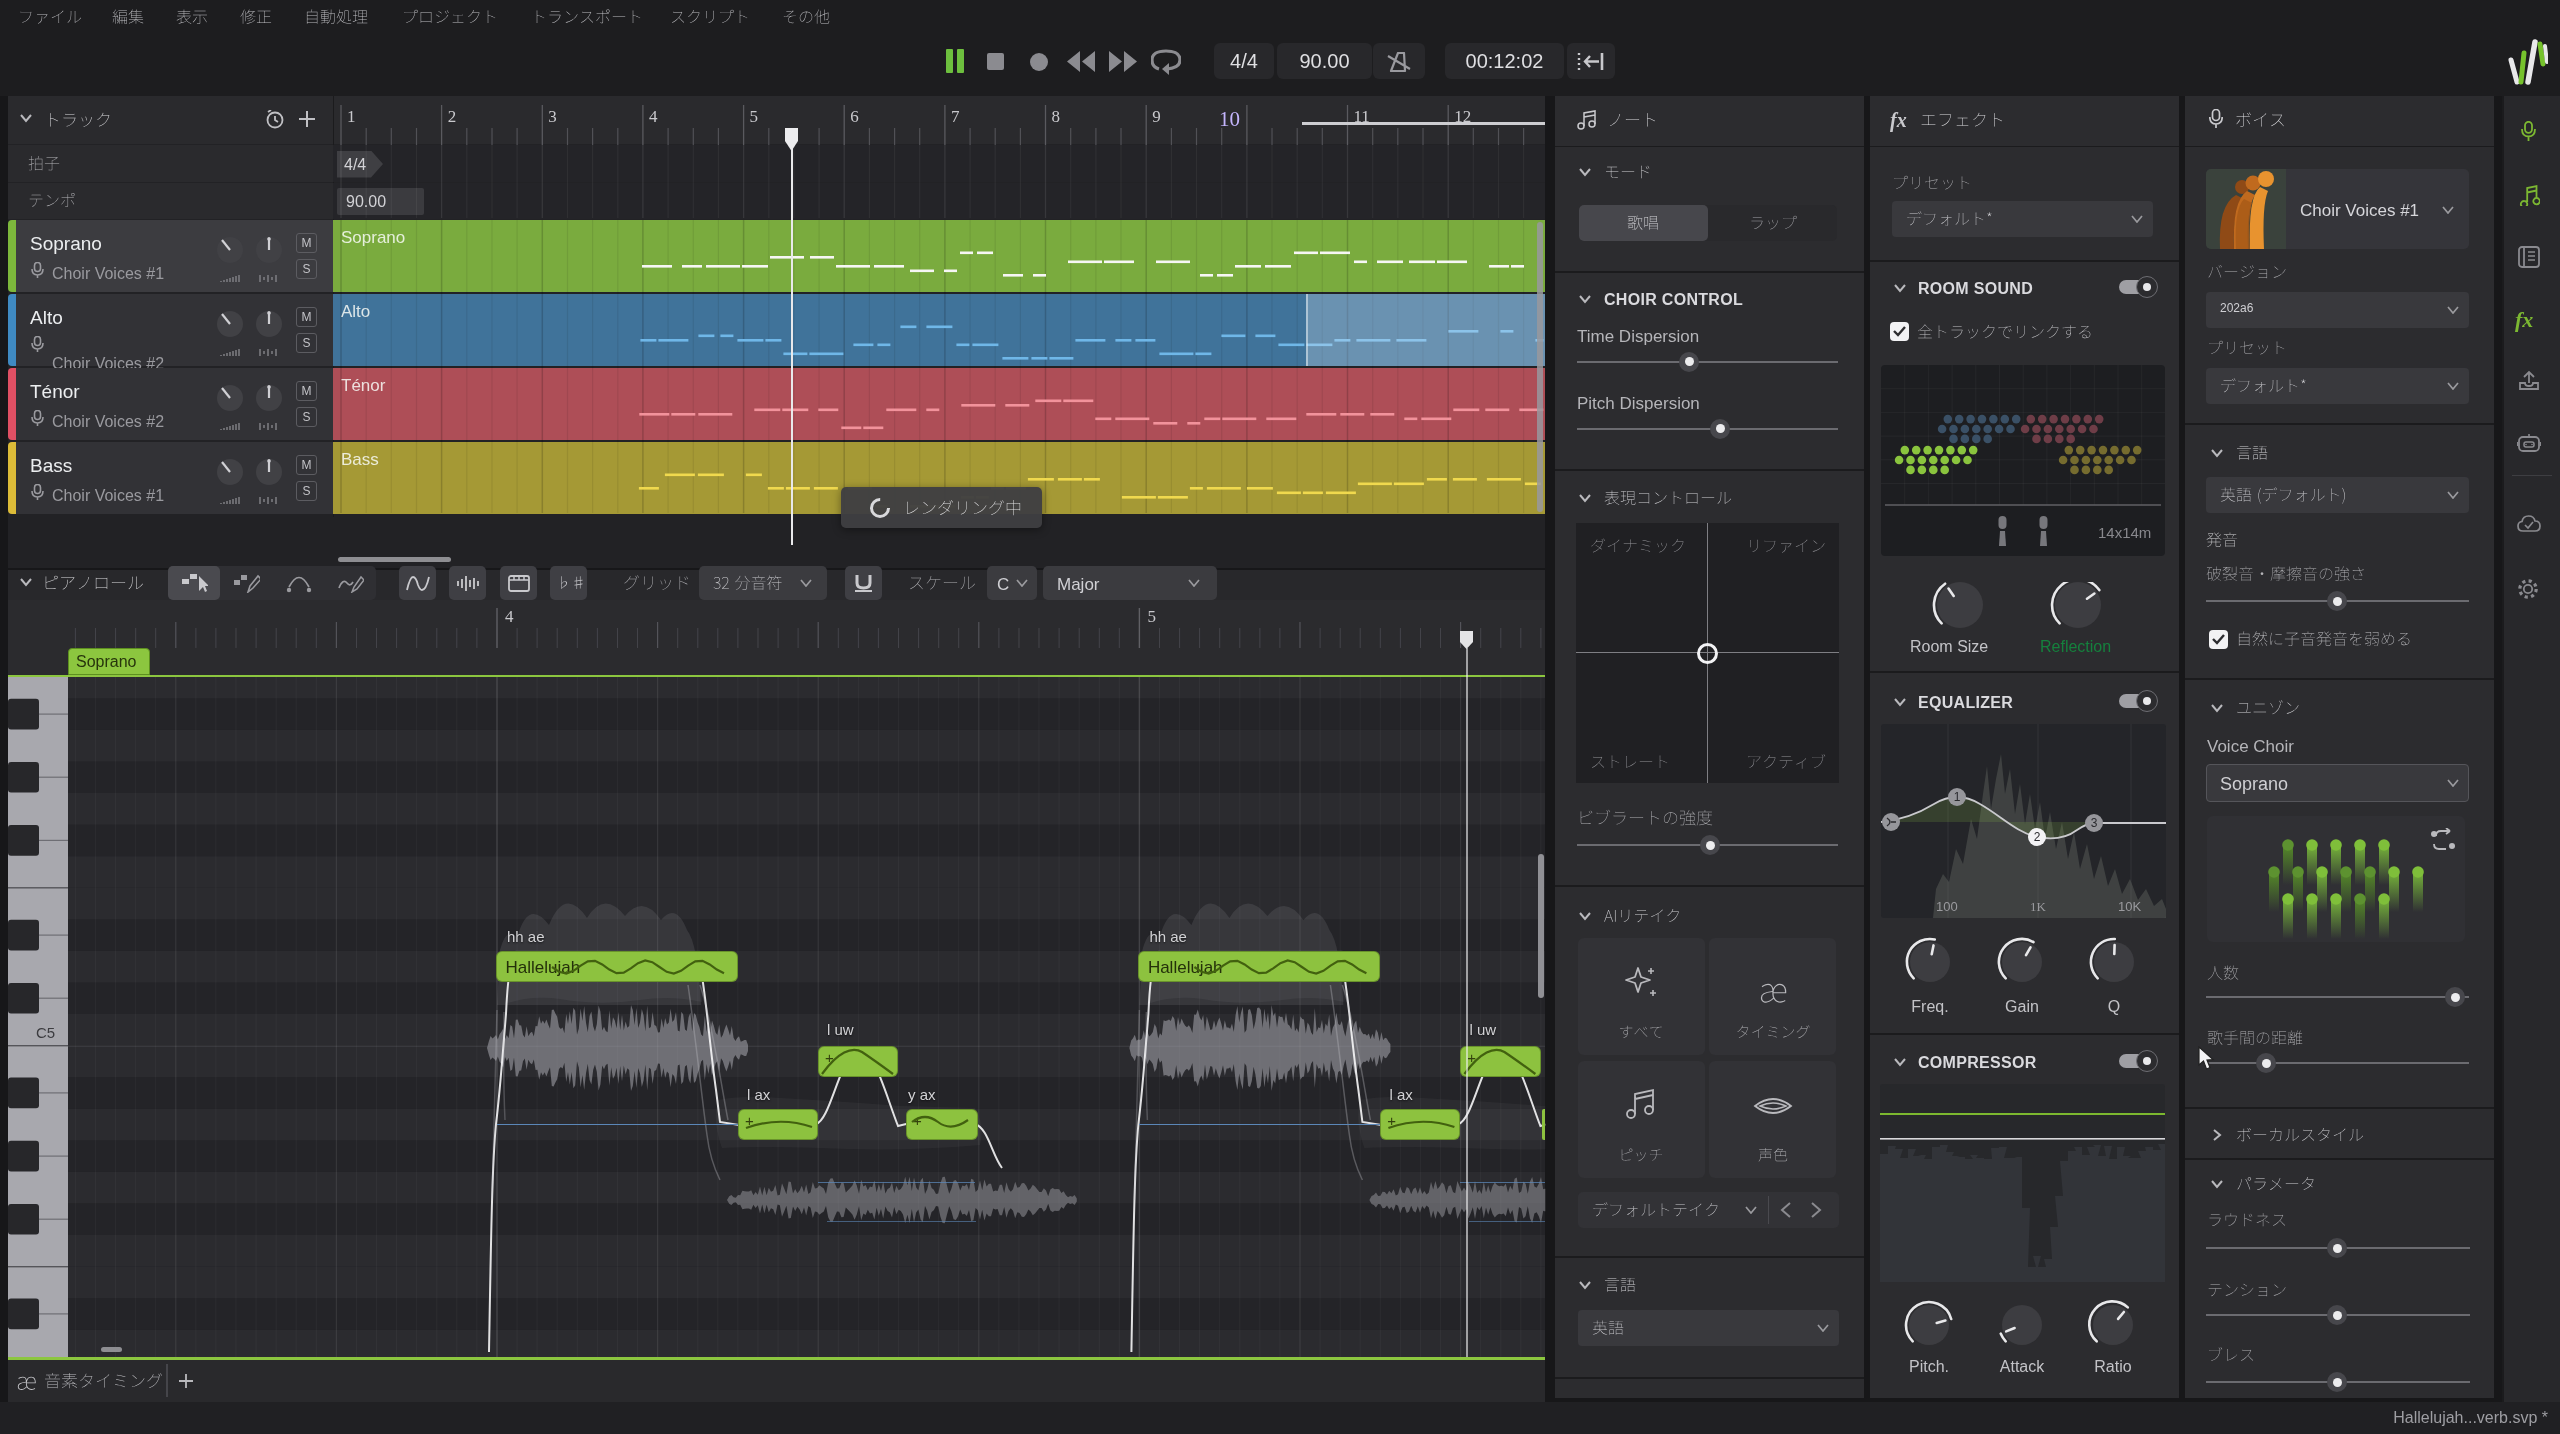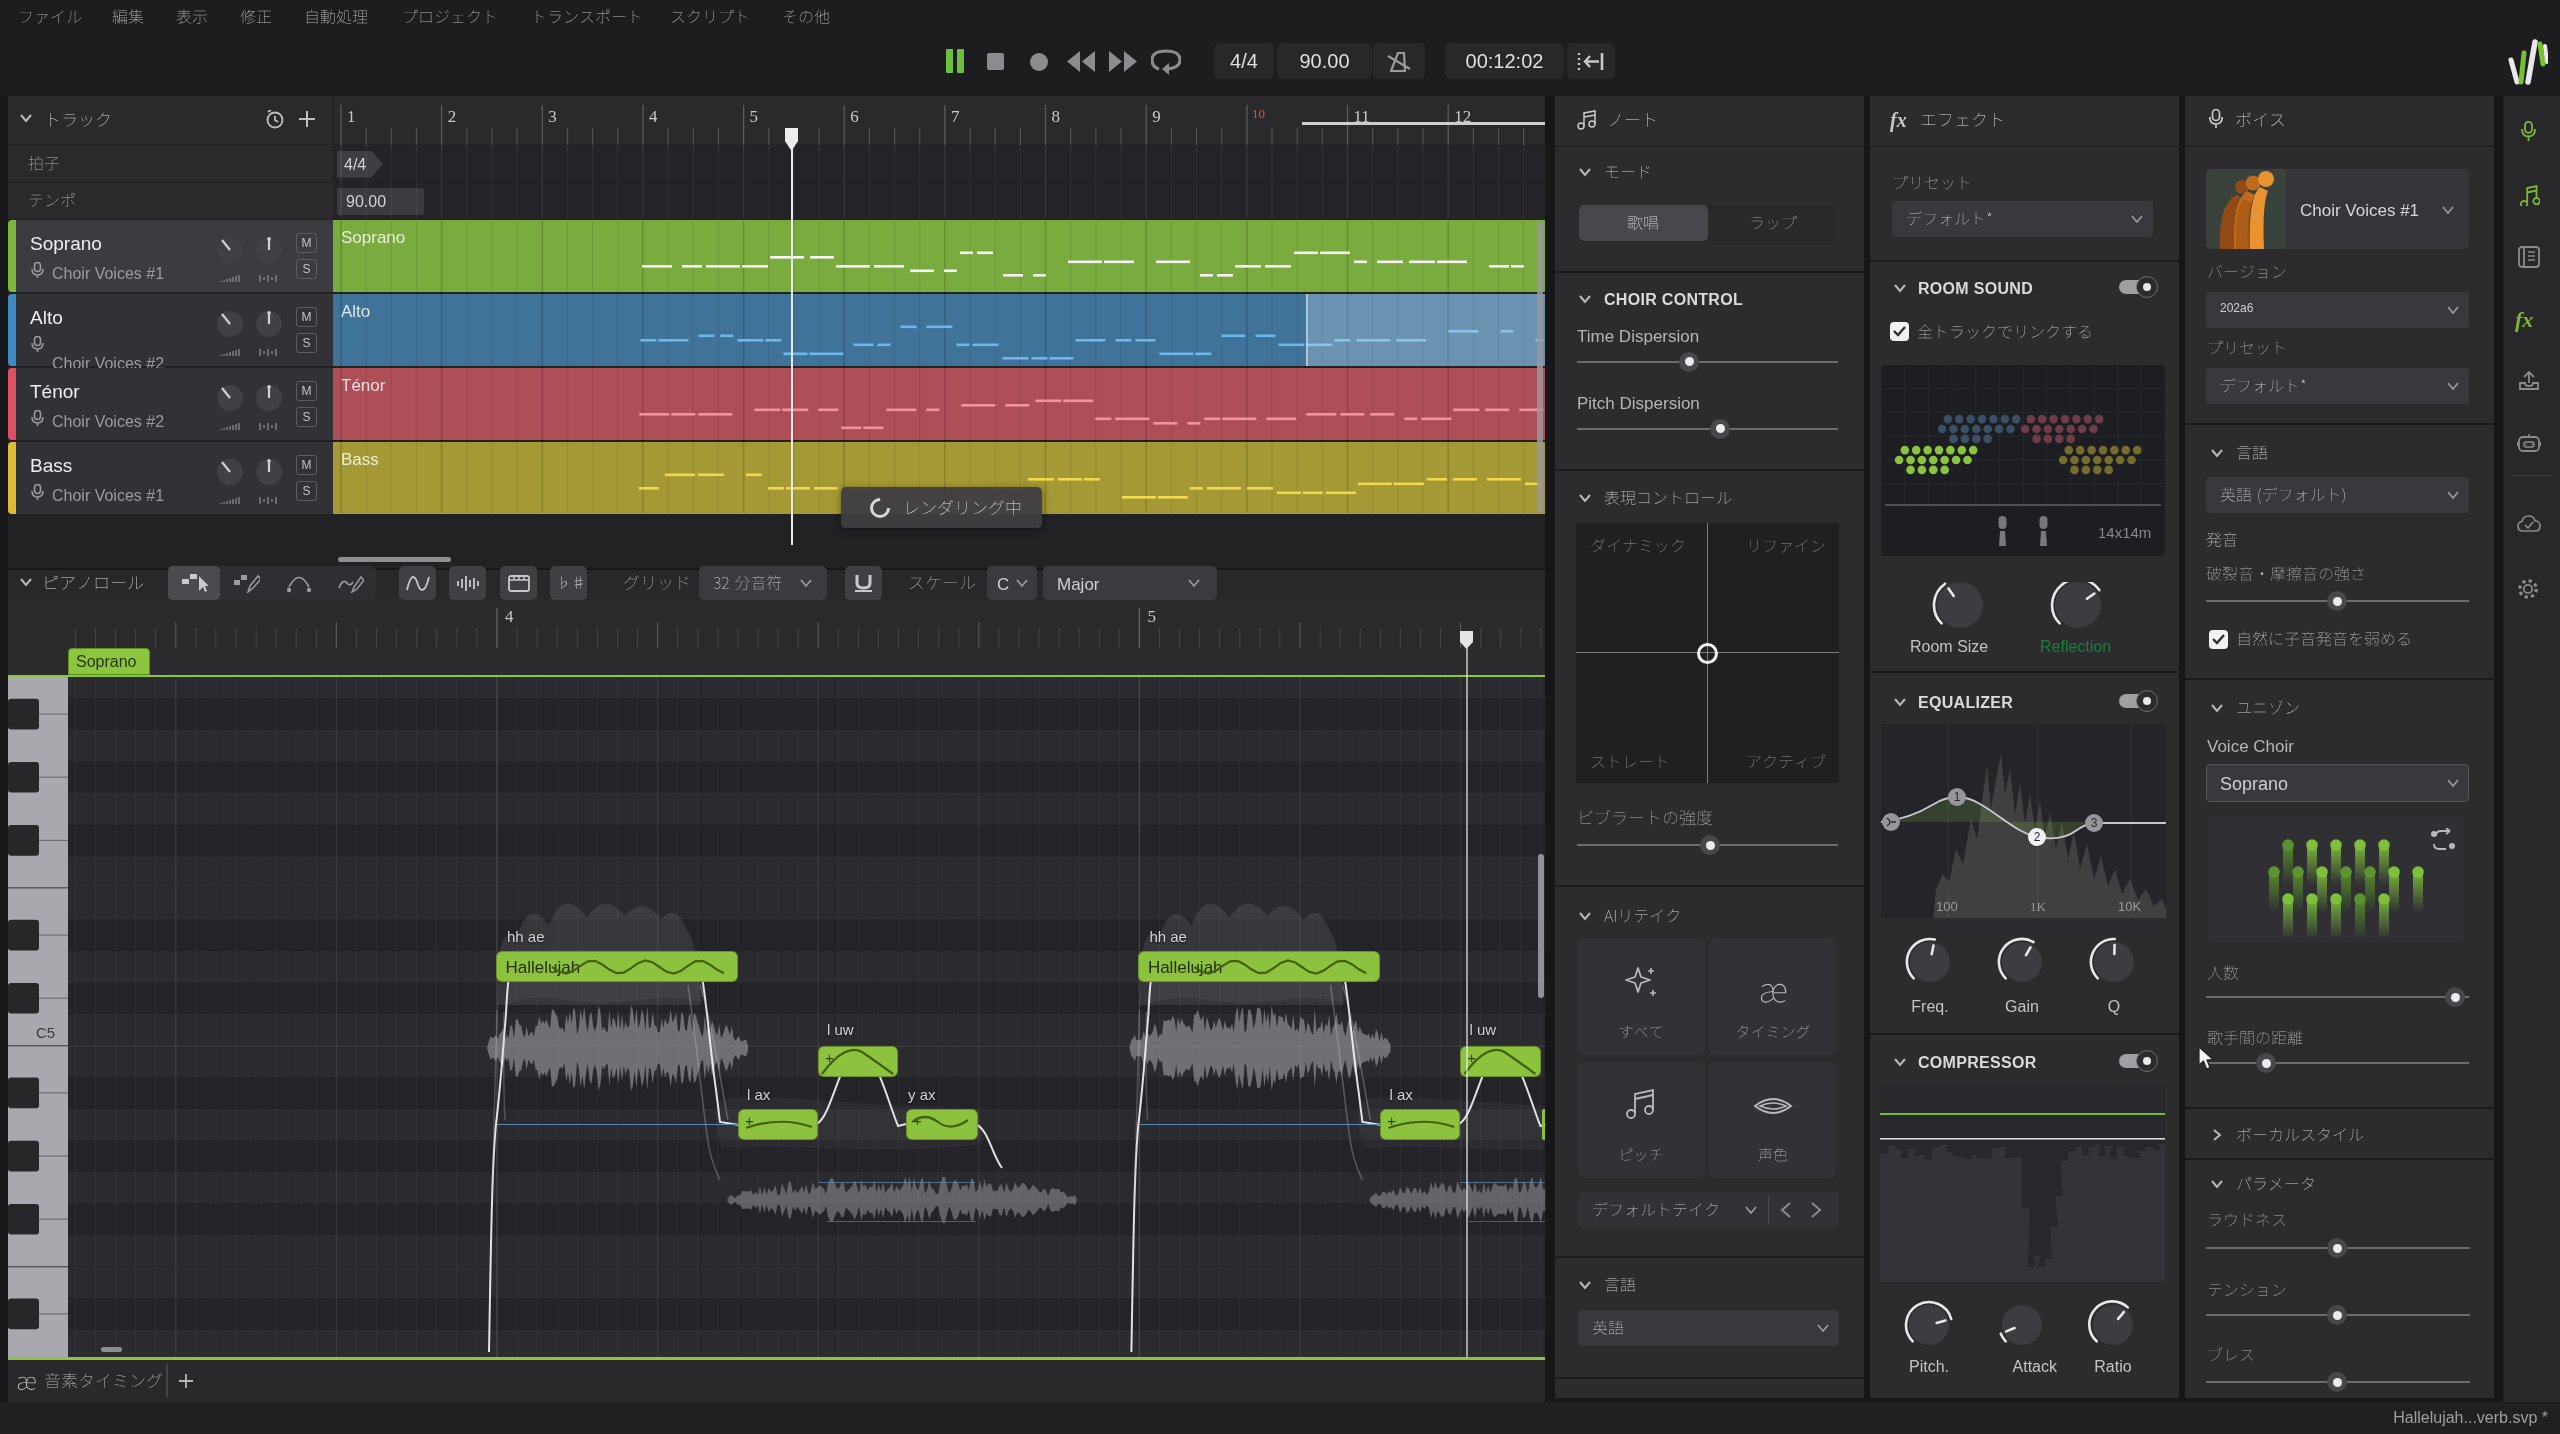--- a/index.html
+++ b/index.html
@@ -64,21 +64,21 @@
 <div style="position:absolute;left:333px;top:183px;width:1212px;height:35.5px;background:#242428"></div>
 <div style="position:absolute;left:347.0px;top:106px;font-size:17px;color:#c9c9cd;font-family:'Liberation Serif',serif">1</div>
 <div style="position:absolute;left:447.65px;top:106px;font-size:17px;color:#c9c9cd;font-family:'Liberation Serif',serif">2</div>
 <div style="position:absolute;left:548.3px;top:106px;font-size:17px;color:#c9c9cd;font-family:'Liberation Serif',serif">3</div>
 <div style="position:absolute;left:648.95px;top:106px;font-size:17px;color:#c9c9cd;font-family:'Liberation Serif',serif">4</div>
 <div style="position:absolute;left:749.6px;top:106px;font-size:17px;color:#c9c9cd;font-family:'Liberation Serif',serif">5</div>
 <div style="position:absolute;left:850.25px;top:106px;font-size:17px;color:#c9c9cd;font-family:'Liberation Serif',serif">6</div>
 <div style="position:absolute;left:950.9000000000001px;top:106px;font-size:17px;color:#c9c9cd;font-family:'Liberation Serif',serif">7</div>
 <div style="position:absolute;left:1051.5500000000002px;top:106px;font-size:17px;color:#c9c9cd;font-family:'Liberation Serif',serif">8</div>
 <div style="position:absolute;left:1152.2px;top:106px;font-size:17px;color:#c9c9cd;font-family:'Liberation Serif',serif">9</div>
-<div style="position:absolute;left:1252px;top:106px;font-size:13px;color:#ef4444;font-family:'Liberation Serif',serif">10</div>
+<div style="position:absolute;left:1219px;top:106px;font-size:21px;color:#c4b5fd;font-family:'Liberation Serif',serif">10</div>
 <div style="position:absolute;left:1353.5px;top:106px;font-size:17px;color:#c9c9cd;font-family:'Liberation Serif',serif">11</div>
 <div style="position:absolute;left:1454.15px;top:106px;font-size:17px;color:#c9c9cd;font-family:'Liberation Serif',serif">12</div>
 <div style="position:absolute;left:337px;top:150.5px;width:46px;height:27px;background:#3f3f43;clip-path:polygon(0 0,34px 0,46px 13.5px,34px 27px,0 27px)"></div>
 <div style="position:absolute;left:344px;top:155px;font-size:16px;color:#d2d2d6;font-family:'Liberation Sans',sans-serif">4/4</div>
 <div style="position:absolute;left:337px;top:187.5px;width:87px;height:27px;background:#3b3b3f;border-radius:2px"></div>
 <div style="position:absolute;left:346px;top:192px;font-size:16px;color:#d2d2d6;font-family:'Liberation Sans',sans-serif">90.00</div>
 <div style="position:absolute;left:8px;top:220.0px;width:8px;height:71.5px;background:#7db83c;border-radius:4px 0 0 4px"></div>
 <div style="position:absolute;left:16px;top:220.0px;width:317px;height:71.5px;background:#3c3c40"></div>
 <div style="position:absolute;left:30px;top:232.0px;font-size:19px;color:#eceef0;font-family:'Liberation Sans',sans-serif">Soprano</div>
 <svg style="position:absolute;left:31px;top:262.0px;" width="13" height="17" viewBox="0 0 13 17">
@@ -1097,21 +1097,21 @@
       <path d="M32.7 42.3 A23 23 0 1 1 71.2 20.0" fill="none" stroke="#e8e8ea" stroke-width="2.6" stroke-linecap="round"></path>
       <path d="M56.7 23.9 L65.4 21.6" stroke="#e8e8ea" stroke-width="2.6" stroke-linecap="round"></path>
       <circle cx="142" cy="26" r="20" fill="#3d3d41"></circle>
       <path d="M125.7 42.3 A23 23 0 0 1 120.7 34.6" fill="none" stroke="#e8e8ea" stroke-width="2.6" stroke-linecap="round"></path>
       <path d="M134.6 29.0 L126.2 32.4" stroke="#e8e8ea" stroke-width="2.6" stroke-linecap="round"></path>
       <circle cx="233" cy="26" r="20" fill="#3d3d41"></circle>
       <path d="M216.7 42.3 A23 23 0 0 1 247.8 8.4" fill="none" stroke="#e8e8ea" stroke-width="2.6" stroke-linecap="round"></path>
       <path d="M238.1 19.9 L243.9 13.0" stroke="#e8e8ea" stroke-width="2.6" stroke-linecap="round"></path>
     </svg>
 <div style="position:absolute;left:1894px;top:1357px;font-size:16px;color:#c3c3c7;font-family:'Liberation Sans',sans-serif;width:70px;text-align:center">Pitch.</div>
-<div style="position:absolute;left:1987px;top:1357px;font-size:16px;color:#c3c3c7;font-family:'Liberation Sans',sans-serif;width:70px;text-align:right">Attack</div>
+<div style="position:absolute;left:1987px;top:1357px;font-size:16px;color:#c3c3c7;font-family:'Liberation Sans',sans-serif;width:70px;text-align:center">Attack</div>
 <div style="position:absolute;left:2078px;top:1357px;font-size:16px;color:#c3c3c7;font-family:'Liberation Sans',sans-serif;width:70px;text-align:center">Ratio</div>
 <div style="position:absolute;left:1870px;top:1394px;width:309px;height:4px;background:#2c2c2f"></div>
 <div style="position:absolute;left:2185px;top:96px;width:309px;height:1302px;background:#2c2c2f"></div>
 <svg style="position:absolute;left:2209px;top:109px;" width="14" height="20" viewBox="0 0 14 20">
       <rect x="3.5" y="0.5" width="7" height="11" rx="3.5" fill="none" stroke="#c9c9cd" stroke-width="1.7"></rect>
       <path d="M0.8 8 Q0.8 15 7 15 Q13.2 15 13.2 8 M7 15 V19" fill="none" stroke="#c9c9cd" stroke-width="1.7"></path>
     </svg>
 <div style="position:absolute;left:2185px;top:145.5px;width:309px;height:1.5px;background:#1b1b1d"></div>
 <div style="position:absolute;left:2206px;top:169px;width:263px;height:80px;background:#35353a;border-radius:5px"></div>
 <div style="position:absolute;left:2206px;top:169px;width:80px;height:80px;background:#3a423c;border-radius:5px 0 0 5px"></div>

